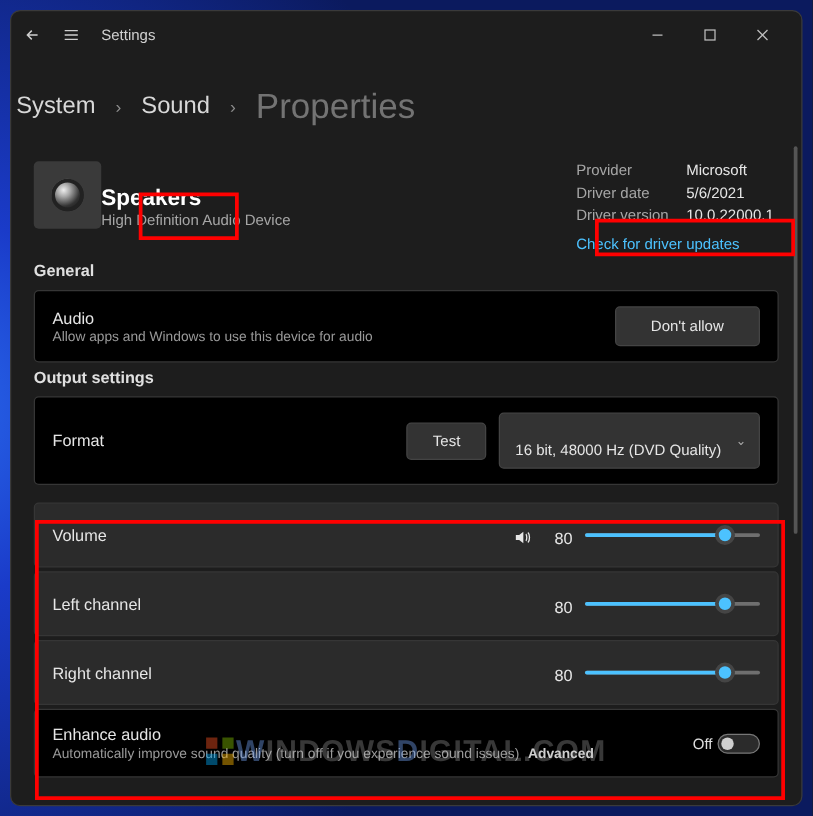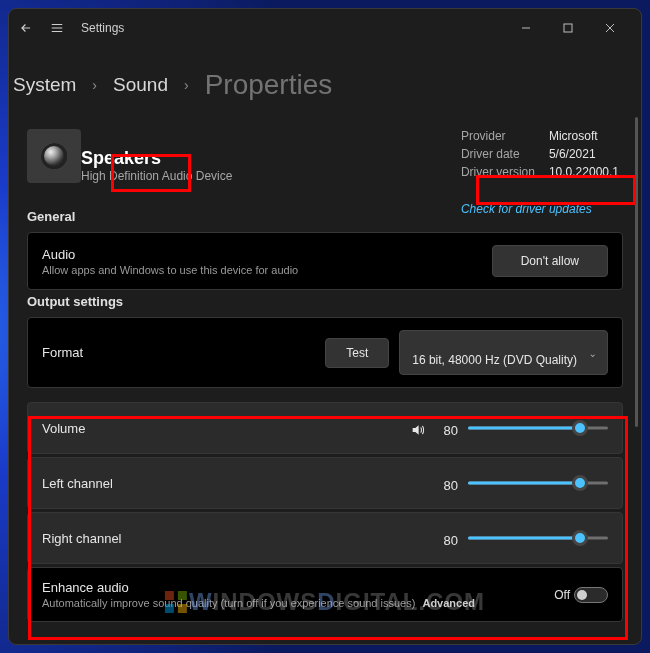--- a/index.html
+++ b/index.html
@@ -77,21 +77,21 @@
   .device-info .rename { font-size: 12px; color: #4cc2ff; margin-top: 2px; cursor: pointer; }
   .driver-block {
     position: absolute; right: 4px; top: 0;
     font-size: 12px;
     display: grid;
     grid-template-columns: auto auto;
     column-gap: 14px; row-gap: 4px;
     color: #a6a6a6;
   }
   .driver-block .val { color: #e6e6e6; }
-  .driver-block .check { grid-column: 1 / span 2; color: #4cc2ff; cursor: pointer; margin-top: 19px; font-style: italic; }
+  .driver-block .check { grid-column: 1 / span 2; color: #4cc2ff; cursor: pointer; margin-top: 5px; }
   .section-label { font-size: 13px; font-weight: 600; color: #e0e0e0; margin: 4px 0 8px 0; }
   .card {
     background: #000000;
     border: 1px solid #363636;
     border-radius: 4px;
     padding: 12px 14px;
     display: flex; align-items: center;
     font-size: 13px;
     margin-bottom: 4px;
     min-height: 52px;

